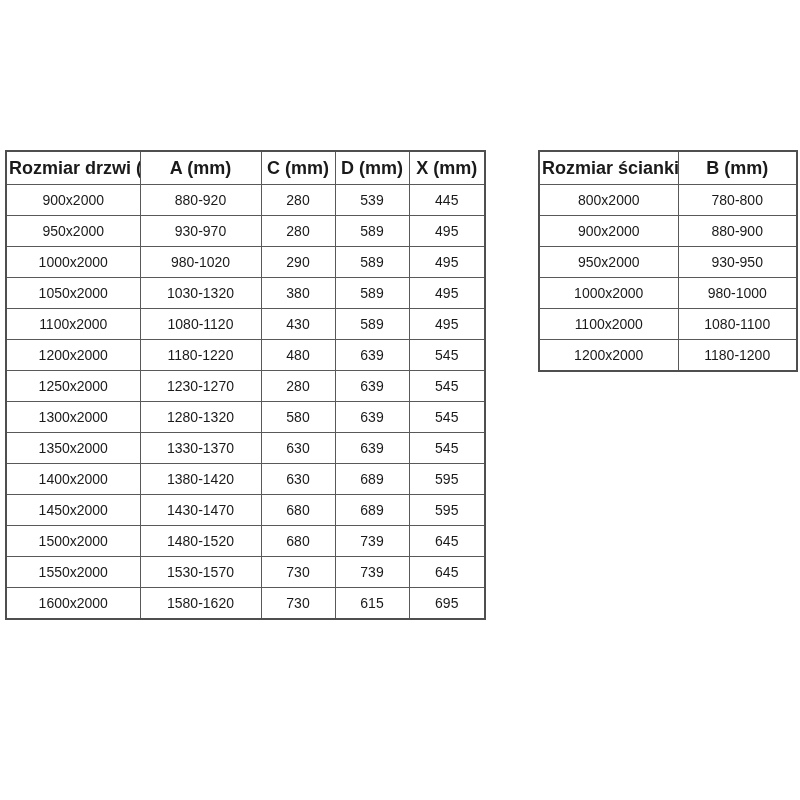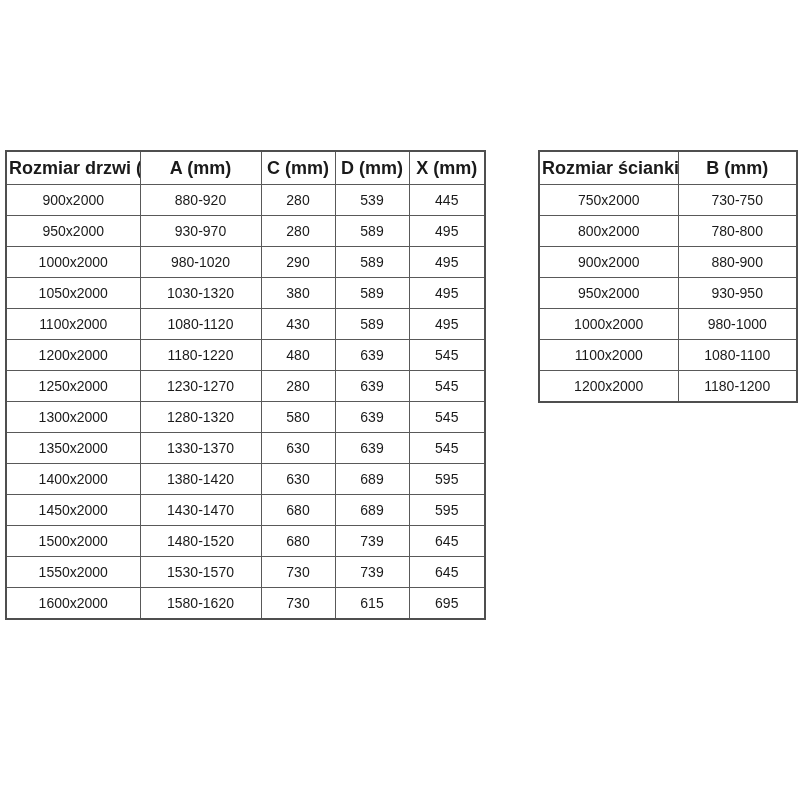--- a/index.html
+++ b/index.html
@@ -187,24 +187,20 @@
       <col>
     </colgroup>
   <thead>
     <tr>
         <th>Rozmiar ścianki (mm)</th>
         <th>B (mm)</th>
       </tr>
   </thead>
   <tbody>
       <tr>
-        <td>750x2000</td>
-        <td>730-750</td>
-      </tr>
-      <tr>
         <td>800x2000</td>
         <td>780-800</td>
       </tr>
       <tr>
         <td>900x2000</td>
         <td>880-900</td>
       </tr>
       <tr>
         <td>950x2000</td>
         <td>930-950</td>

